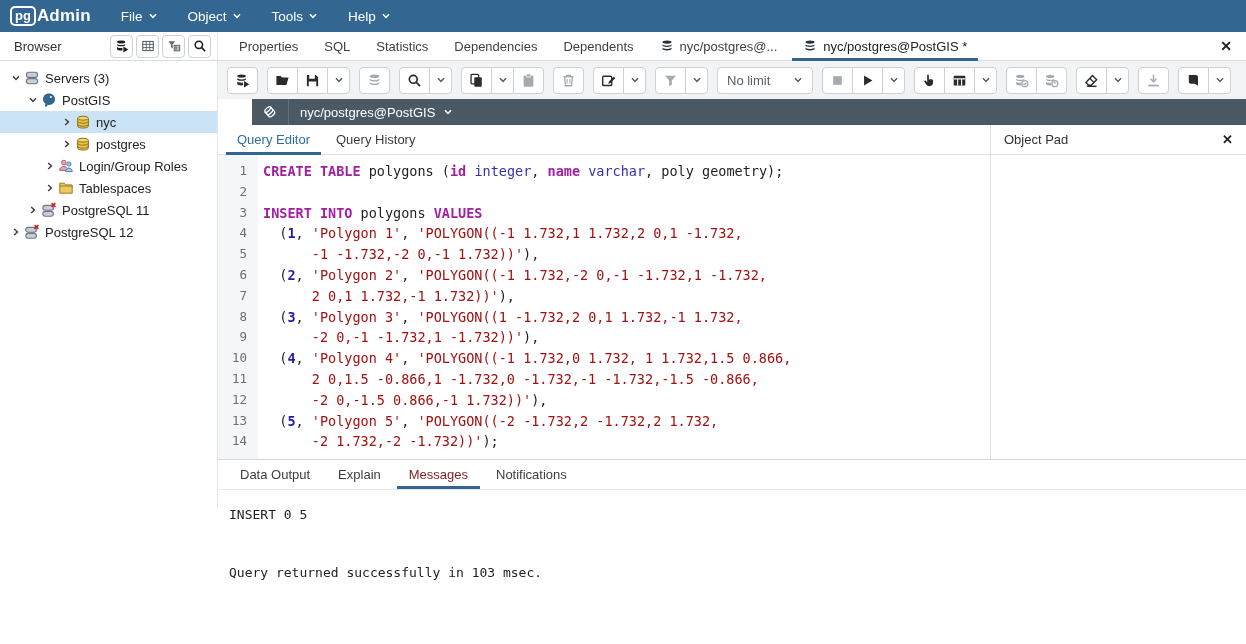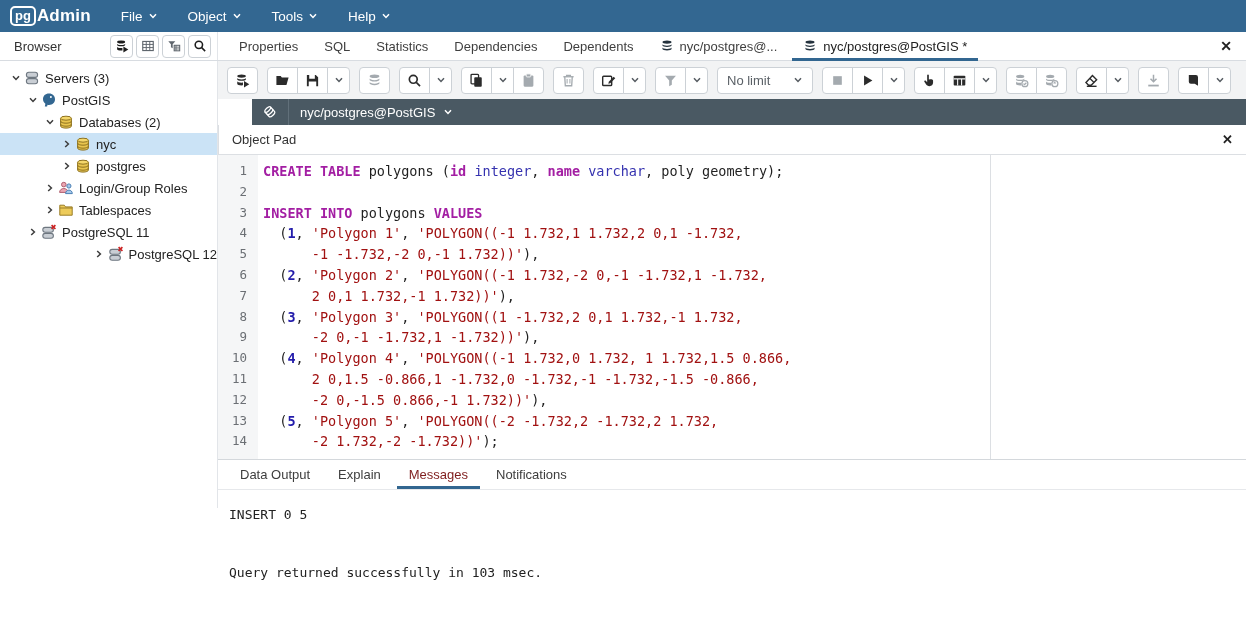--- a/index.html
+++ b/index.html
@@ -246,35 +246,20 @@
               </svg>
             </span>
             <span class="ticon">
               <svg viewBox="0 0 16 16">
                 <path fill="#336791" d="M8 1.4C4.3 1.4 2 3.8 2 7c0 2 .9 3.7 2.4 4.7l-.6 2.7h2.3l.4-1.7c.5.1 1 .2 1.5.2 3.7 0 6-2.4 6-5.7S11.7 1.4 8 1.4z"></path>
                 <circle cx="9.9" cy="4.9" r="1" fill="#fff"></circle>
               </svg>
             </span>
             <span>PostGIS</span>
           </div>
-          <div class="tree-row" style="padding-left: 42px;">
-            <span class="expander">
-              <svg viewBox="0 0 10 10">
-                <path d="M2 3.2l3 3.2 3-3.2" fill="none" stroke="#3d3d3d" stroke-width="1.5"></path>
-              </svg>
-            </span>
-            <span class="ticon">
-              <svg viewBox="0 0 16 16">
-                <path d="M2.6 4.2v7.9c0 1.1 2.4 2 5.4 2s5.4-.9 5.4-2V4.2" fill="#e9c54e" stroke="#8f7320" stroke-width="1"></path>
-                <ellipse cx="8" cy="4.2" rx="5.4" ry="2" fill="#f4d76b" stroke="#8f7320" stroke-width="1"></ellipse>
-                <path d="M2.6 7.2c0 1.1 2.4 2 5.4 2s5.4-.9 5.4-2M2.6 10.2c0 1.1 2.4 2 5.4 2s5.4-.9 5.4-2" fill="none" stroke="#8f7320" stroke-width="1"></path>
-              </svg>
-            </span>
-            <span>Databases (2)</span>
-          </div>
           <div class="tree-row selected" style="padding-left: 59px;">
             <span class="expander">
               <svg viewBox="0 0 10 10">
                 <path d="M3.2 2l3.2 3-3.2 3" fill="none" stroke="#3d3d3d" stroke-width="1.5"></path>
               </svg>
             </span>
             <span class="ticon">
               <svg viewBox="0 0 16 16">
                 <path d="M2.6 4.2v7.9c0 1.1 2.4 2 5.4 2s5.4-.9 5.4-2V4.2" fill="#e9c54e" stroke="#8f7320" stroke-width="1"></path>
                 <ellipse cx="8" cy="4.2" rx="5.4" ry="2" fill="#f4d76b" stroke="#8f7320" stroke-width="1"></ellipse>
@@ -336,21 +321,21 @@
             </span>
             <span class="ticon">
               <svg viewBox="0 0 16 16">
                 <rect x="1.8" y="3.4" width="10.6" height="4.8" rx="2.4" fill="#c9ced4" stroke="#6e7780" stroke-width="1.1"></rect>
                 <rect x="1.8" y="9.4" width="10.6" height="4.8" rx="2.4" fill="#c9ced4" stroke="#6e7780" stroke-width="1.1"></rect>
                 <path d="M10.6 1.2l3.8 3.8M14.4 1.2l-3.8 3.8" stroke="#cc2222" stroke-width="1.7" fill="none"></path>
               </svg>
             </span>
             <span>PostgreSQL 11</span>
           </div>
-          <div class="tree-row" style="padding-left: 25px; justify-content: flex-end;">
+          <div class="tree-row" style="padding-left: 8px;">
             <span class="expander">
               <svg viewBox="0 0 10 10">
                 <path d="M3.2 2l3.2 3-3.2 3" fill="none" stroke="#3d3d3d" stroke-width="1.5"></path>
               </svg>
             </span>
             <span class="ticon">
               <svg viewBox="0 0 16 16">
                 <rect x="1.8" y="3.4" width="10.6" height="4.8" rx="2.4" fill="#c9ced4" stroke="#6e7780" stroke-width="1.1"></rect>
                 <rect x="1.8" y="9.4" width="10.6" height="4.8" rx="2.4" fill="#c9ced4" stroke="#6e7780" stroke-width="1.1"></rect>
                 <path d="M10.6 1.2l3.8 3.8M14.4 1.2l-3.8 3.8" stroke="#cc2222" stroke-width="1.7" fill="none"></path>
@@ -637,20 +622,28 @@
           </span>
         <span class="conn-title">
           <span>nyc/postgres@PostGIS</span>
           <svg viewBox="0 0 10 10">
               <path d="M2 3.2l3 3.2 3-3.2" fill="none" stroke="#fff" stroke-width="1.5"></path>
             </svg>
         </span>
       </div>
 
       <div class="qrow">
+        <div class="qtabs" id="qtabs">
+            <div class="qtab active">
+              <span>Query Editor</span>
+            </div>
+            <div class="qtab">
+              <span>Query History</span>
+            </div>
+          </div>
         <div class="scratch-head">
           <span>Object Pad</span>
           <span class="scratch-close">✕</span>
         </div>
       </div>
 
       <div class="workspace">
         <div class="editor">
           <div class="gutter" id="gutter">
               <div class="gutter-line">1</div>

